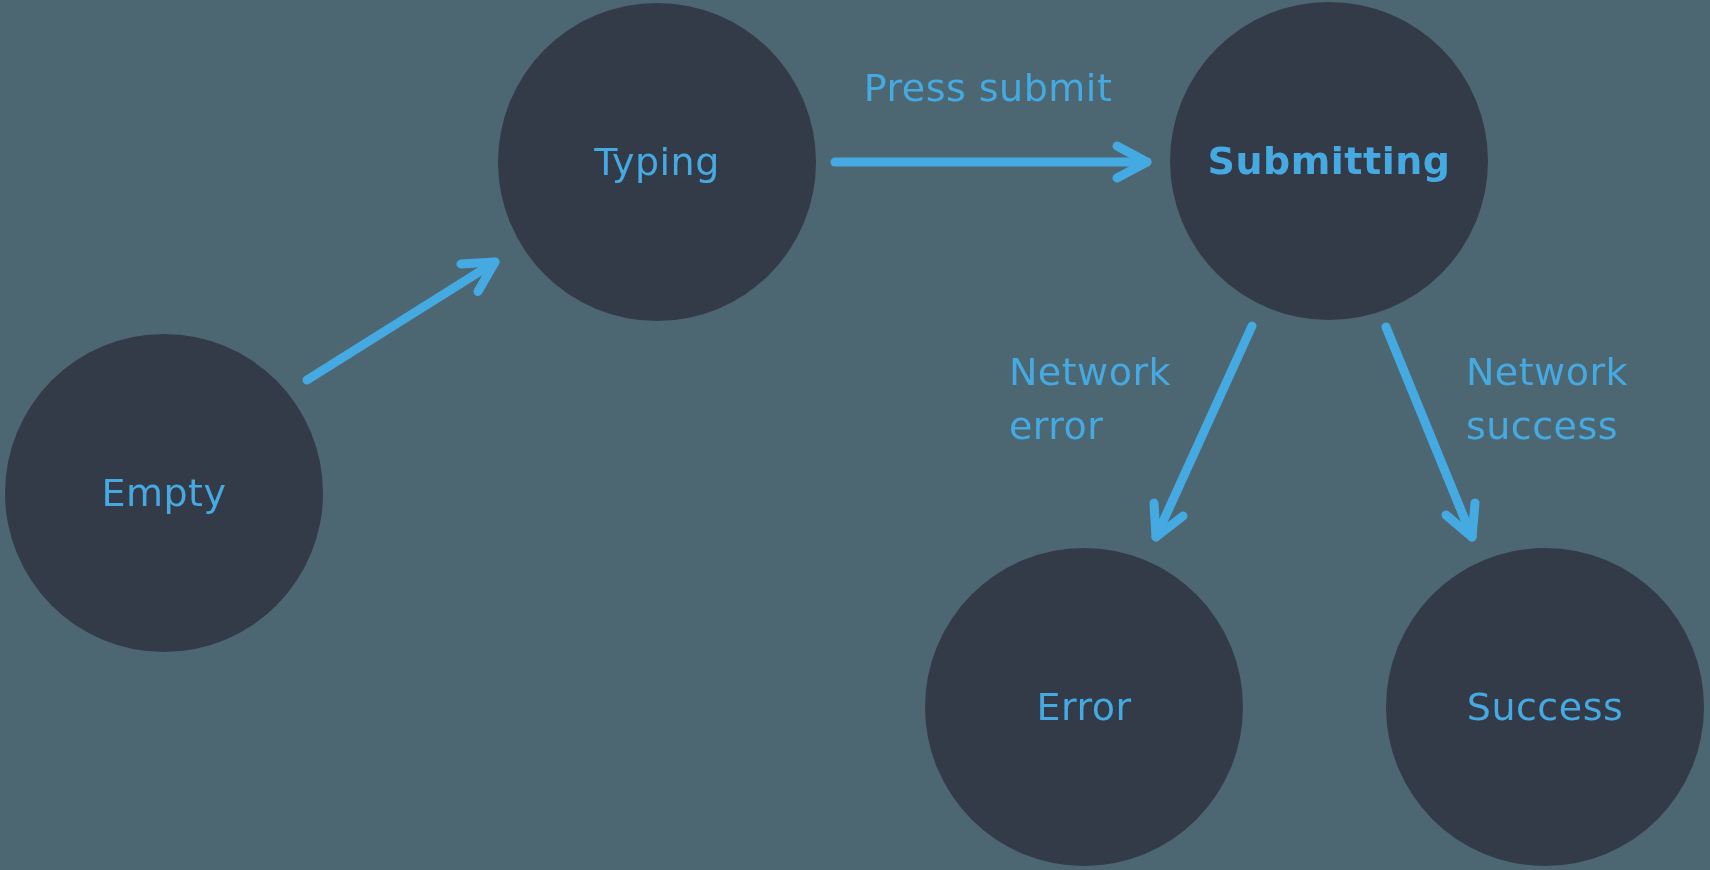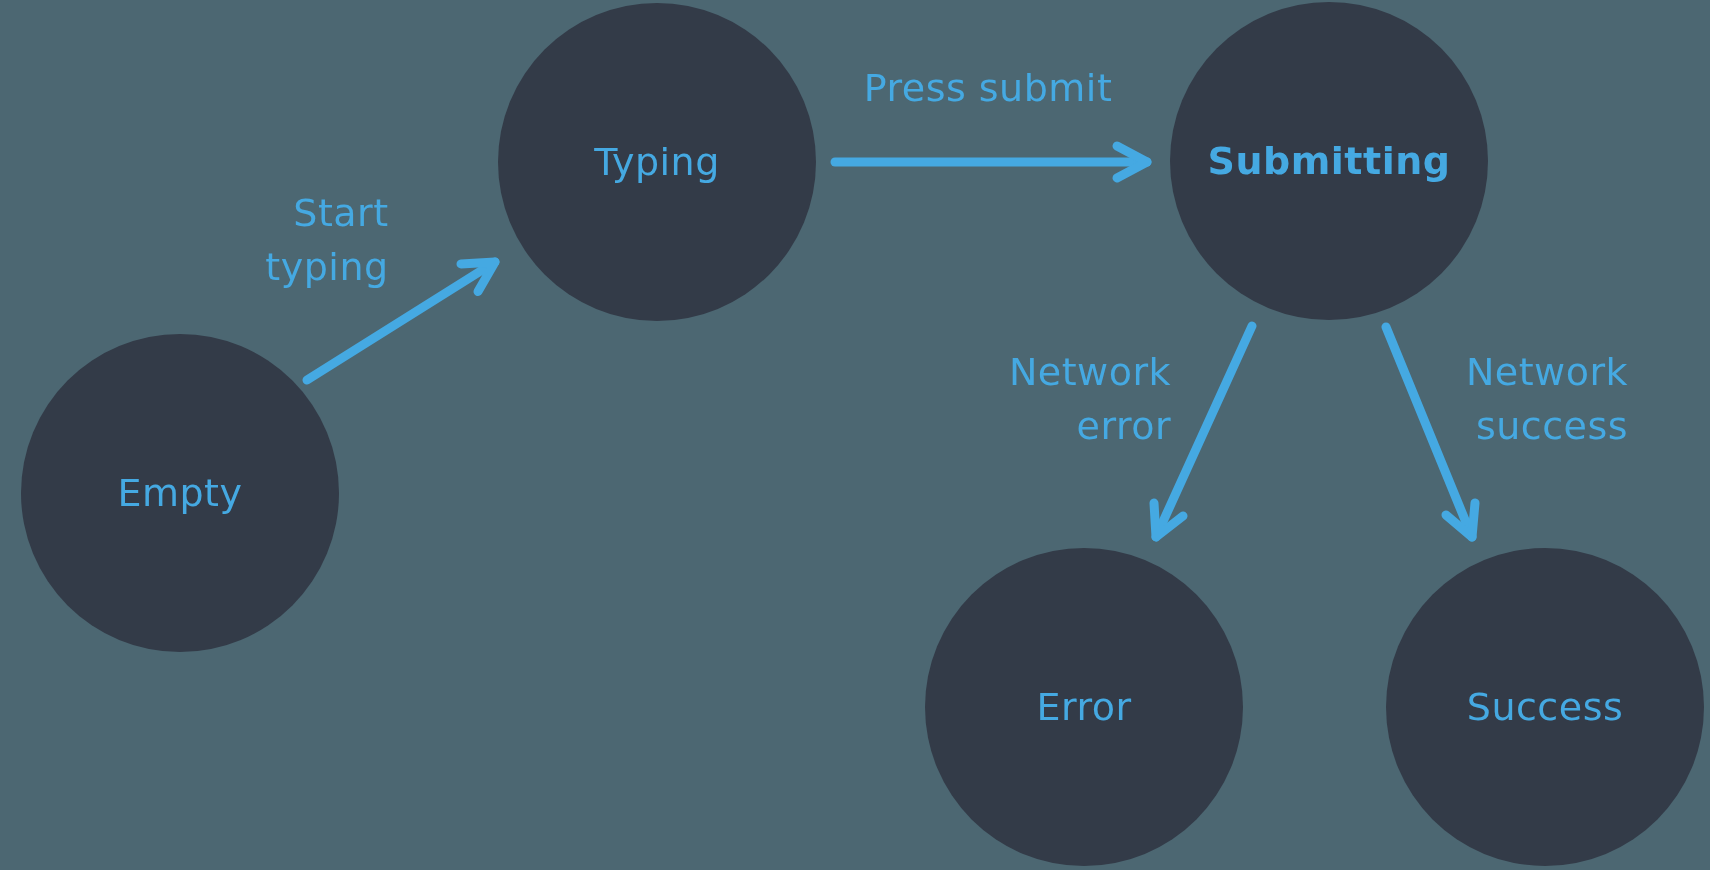--- a/index.html
+++ b/index.html
@@ -29,39 +29,39 @@
     color: #45A9E2;
     font-size: 38px;
     letter-spacing: 0.5px;
   }
   .t-label {
     position: absolute;
     transform: translate(-50%, -50%);
     color: #45A9E2;
     font-size: 38px;
     line-height: 54px;
-    text-align: right;
+    text-align: left;
     white-space: nowrap;
     letter-spacing: 0.5px;
   }
   .t-label span { display: block; }
   #arrow-layer {
     position: absolute;
     left: 0; top: 0;
     width: 1710px;
     height: 870px;
   }
   .arrow {
     fill: none;
     stroke-width: 9;
     stroke-linecap: round;
     stroke-linejoin: round;
   }
   
-  #node-empty      { left: 21px;    top: 334px; justify-content: center; }
+  #node-empty      { left: 5px;    top: 334px; justify-content: center; }
   #node-typing     { left: 498px;  top: 3px;   }
   #node-submitting { left: 1170px; top: 2px; font-weight: bold;   }
   #node-error      { left: 925px;  top: 548px; }
   #node-success    { left: 1386px; top: 548px; }
   
   #label-start-typing    { left: 327px;  top: 240px; }
   #label-press-submit    { left: 988px;  top: 88px;  }
   #label-network-error   { left: 1090px; top: 399px; }
   #label-network-success { left: 1547px; top: 399px; }
 </style>
@@ -98,24 +98,20 @@
   <div class="node" id="node-submitting">
     <span class="node-label">Submitting</span>
   </div>
   <div class="node" id="node-error">
     <span class="node-label">Error</span>
   </div>
   <div class="node" id="node-success">
     <span class="node-label">Success</span>
   </div>
 
-  <div class="t-label" id="label-start-typing">
-    <span>Start</span>
-    <span>typing</span>
-  </div>
   <div class="t-label" id="label-press-submit">
     <span>Press submit</span>
   </div>
   <div class="t-label" id="label-network-error">
     <span>Network</span>
     <span>error</span>
   </div>
   <div class="t-label" id="label-network-success">
     <span>Network</span>
     <span>success</span>

